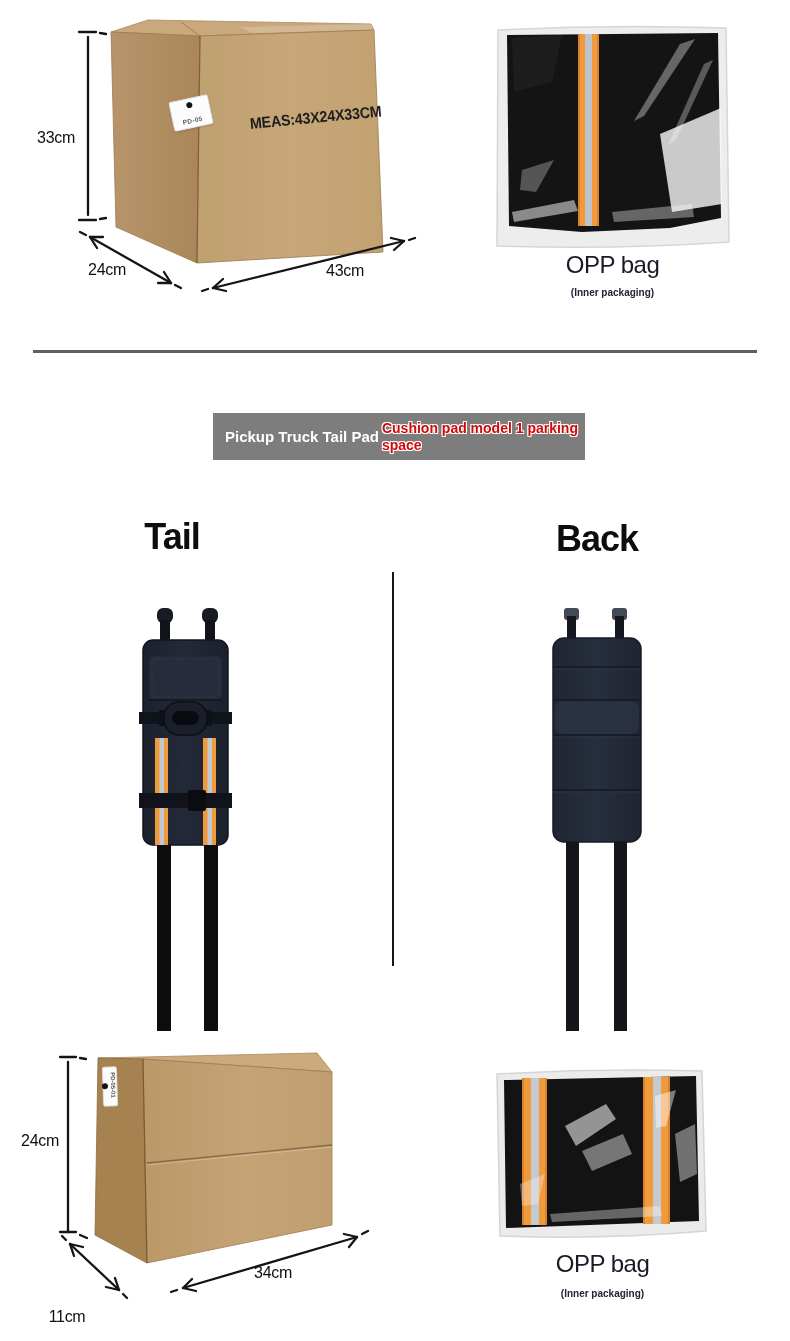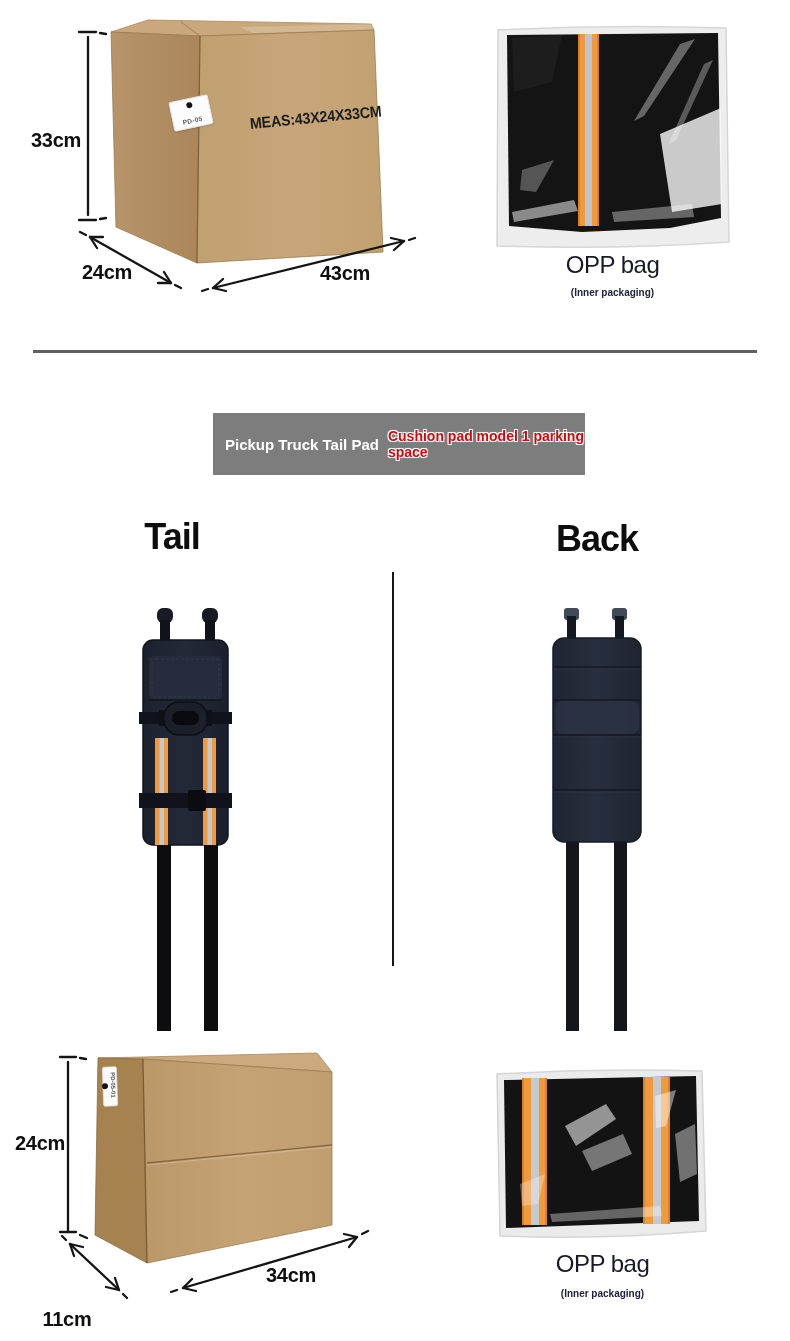--- a/index.html
+++ b/index.html
@@ -1,31 +1,31 @@
 <!DOCTYPE html>
 <html><head>
 <meta charset="utf-8">
 <style>
   html,body{margin:0;padding:0;background:#ffffff;}
   .canvas{position:relative;width:790px;height:1341px;background:#ffffff;overflow:hidden;
           font-family:"Liberation Sans","DejaVu Sans",sans-serif;}
   .abs{position:absolute;}
-  .dim-label{position:absolute;font-weight:bold;font-size:20px;color:#0f0f0f;text-align:center;width:64px;letter-spacing:-0.3px;}
+  .dim-label{position:absolute;font-weight:normal;font-size:16px;color:#0f0f0f;text-align:center;width:64px;letter-spacing:-0.3px;}
   .meas-text{position:absolute;left:250px;top:115px;width:140px;font-weight:bold;font-size:15.5px;color:#1d1d1d;
              transform:rotate(-5.5deg) scaleX(.92);transform-origin:left center;letter-spacing:-0.2px;white-space:nowrap;}
   .pd-label{position:absolute;left:171px;top:98px;width:38px;height:28px;background:#fcfcfc;border:1px solid #e2e2e2;
             border-radius:2px;transform:rotate(-12deg);box-shadow:0 1px 2px rgba(0,0,0,.15);text-align:center;}
   .pd-label .dot{display:block;width:6px;height:6px;border-radius:50%;background:#111;margin:3px auto 1px auto;}
   .pd-label .code{font-size:6.5px;font-weight:bold;color:#5a5a5a;letter-spacing:.3px;}
   .opp-title{position:absolute;width:195px;text-align:center;font-weight:normal;font-size:24px;color:#191927;letter-spacing:-0.5px;}
   .opp-sub{position:absolute;width:195px;text-align:center;font-weight:bold;font-size:10px;color:#23233a;}
   .divider{position:absolute;left:33px;top:350px;width:724px;height:3px;background:#606060;}
-  .banner{position:absolute;left:213px;top:413px;width:372px;height:62px;background:#7d7d7d;display:flex;align-items:center;}
+  .banner{position:absolute;left:213px;top:413px;width:372px;height:47px;background:#7d7d7d;display:flex;align-items:center;}
   .banner .white-label{color:#ffffff;font-weight:bold;font-size:15px;padding-left:12px;white-space:nowrap;}
-  .banner .red-label{color:#cf0a0a;font-weight:bold;font-size:14px;line-height:1.15;width:208px;margin-left:9px;
+  .banner .red-label{color:#cf0a0a;font-weight:bold;font-size:14px;line-height:1.15;width:208px;margin-left:3px;
       text-shadow:-1px -1px 0 #fff,1px -1px 0 #fff,-1px 1px 0 #fff,1px 1px 0 #fff,0 0 2px #fff;}
   .view-label{position:absolute;width:160px;text-align:center;font-weight:bold;font-size:36px;color:#0d0d0d;letter-spacing:-1px;}
   .v-divider{position:absolute;left:392px;top:572px;width:2px;height:394px;background:#161616;}
   svg{position:absolute;display:block;}
   .dimline{stroke:#141414;stroke-width:2.3;fill:none;stroke-linecap:round;}
 </style>
 </head>
 <body>
 
 <div class="canvas">
@@ -252,21 +252,21 @@
         <path class="dimline" d="M183,248 L192,239"></path>
       <path class="dimline" d="M177,250 L171,252"></path>
       <path class="dimline" d="M357,197 L344,194"></path>
         <path class="dimline" d="M357,197 L349,207"></path>
       <path class="dimline" d="M362,194 L368,191"></path>
     </g>
   </svg>
 
   <div class="dim-label" style="left:8px;top:1132px">24cm</div>
   <div class="dim-label" style="left:35px;top:1308px">11cm</div>
-  <div class="dim-label" style="left:259px;top:1264px">34cm</div>
+  <div class="dim-label" style="left:241px;top:1264px">34cm</div>
 
   <svg class="abs" style="left:490px;top:1064px" width="222" height="178" viewBox="0 0 222 178">
     <path d="M7,10 Q110,4 212,7 L216,167 Q110,176 10,172 Z" fill="#ebebec" stroke="#d5d5d5" stroke-width="1.5"></path>
     <path d="M14,16 L206,12 L209,157 L16,164 Z" fill="#131313"></path>
 
     <g>
       <rect x="32" y="14" width="25" height="147" fill="#f09a3c"></rect>
       <rect x="41" y="14" width="8" height="147" fill="#c3c9d0"></rect>
       <rect x="32" y="14" width="2" height="147" fill="#d9812b"></rect>
       <rect x="55" y="14" width="2" height="147" fill="#d9812b"></rect>

